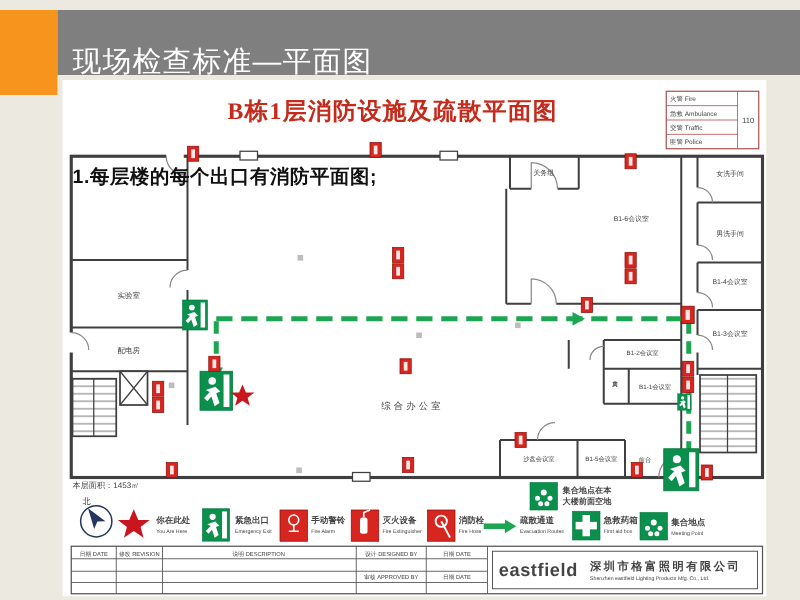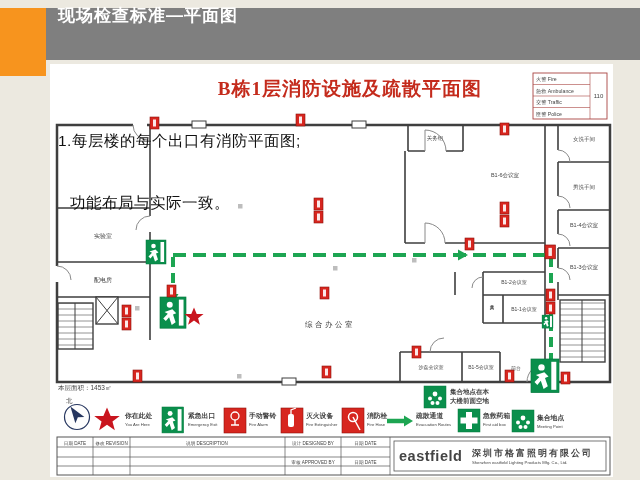--- a/index.html
+++ b/index.html
@@ -1,26 +1,26 @@
 <!DOCTYPE html>
 <html><head>
 <meta charset="utf-8">
 <style>
   html,body{margin:0;padding:0;}
   .slide{position:relative;width:640px;height:480px;background:#ece9e0;overflow:hidden;
          font-family:"Liberation Sans",sans-serif;}
   .sheet{position:absolute;left:50px;top:64px;width:563px;height:413px;background:#ffffff;}
   .accent-block{position:absolute;left:0;top:8px;width:46px;height:68px;background:#F7941E;}
   .header-bar{position:absolute;left:46px;top:8px;width:594px;height:52px;background:#7F7F7F;}
-  .header-title{position:absolute;left:58px;top:4px;color:#fff;font-size:17px;font-weight:bold;
+  .header-title{position:absolute;left:58px;top:34px;color:#fff;font-size:23px;font-weight:normal;
                 letter-spacing:1px;}
-  .plan-title{position:absolute;left:182px;top:76px;width:300px;text-align:right;
+  .plan-title{position:absolute;left:182px;top:76px;width:300px;text-align:left;
               font-family:"Liberation Serif",serif;font-size:19px;font-weight:bold;
               color:#C42B1C;letter-spacing:1px;}
-  .note{position:absolute;color:#111;font-weight:normal;font-size:15.5px;letter-spacing:0.5px;
+  .note{position:absolute;color:#111;font-weight:bold;font-size:15.5px;letter-spacing:0.5px;
         white-space:nowrap;}
   .note1{left:58px;top:131px;}
   .note2{left:58px;top:162px;}
   .note3{left:70px;top:193px;}
   svg{position:absolute;left:0;top:0;}
   svg text{font-family:"Liberation Sans",sans-serif;fill:#444;}
 </style>
 </head>
 <body>
 
@@ -263,14 +263,13 @@
     </g>
   </svg>
 
   <div class="accent-block"></div>
   <div class="header-bar"></div>
   <div class="header-title">现场检查标准—平面图</div>
 
   <div class="plan-title">B栋1层消防设施及疏散平面图</div>
 
   <div class="note note1">1.每层楼的每个出口有消防平面图;</div>
-  <div class="note note3">功能布局与实际一致。</div>
 </div>
 
 </body></html>

